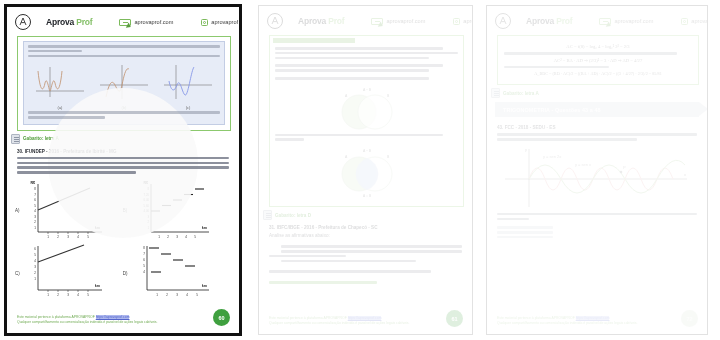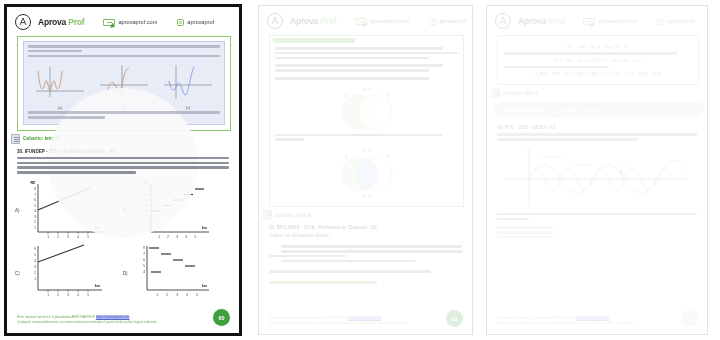--- a/index.html
+++ b/index.html
@@ -39,21 +39,21 @@
     margin: 5px 0 0 13px;
     border: 1px solid #e2e2e2;
   }
   .sheet { position: absolute; inset: 0; background: #fff; }
   .faded { opacity: 0.16; }
   .faded2 { opacity: 0.13; }
 
   
   .brand {
     display: flex; align-items: center;
-    gap: 7px;
+    gap: 15px;
     padding: 7px 8px 4px 8px;
   }
   .logo-mark {
     width: 16px; height: 16px; border-radius: 50%;
     border: 1.4px solid #2e2e2e;
     display: flex; align-items: center; justify-content: center;
     flex: 0 0 auto;
   }
   .logo-mark svg { display:block; }
   .logo-text { font-size: 8.5px; font-weight: bold; color: #23262b; letter-spacing: -0.2px; white-space: nowrap;}

